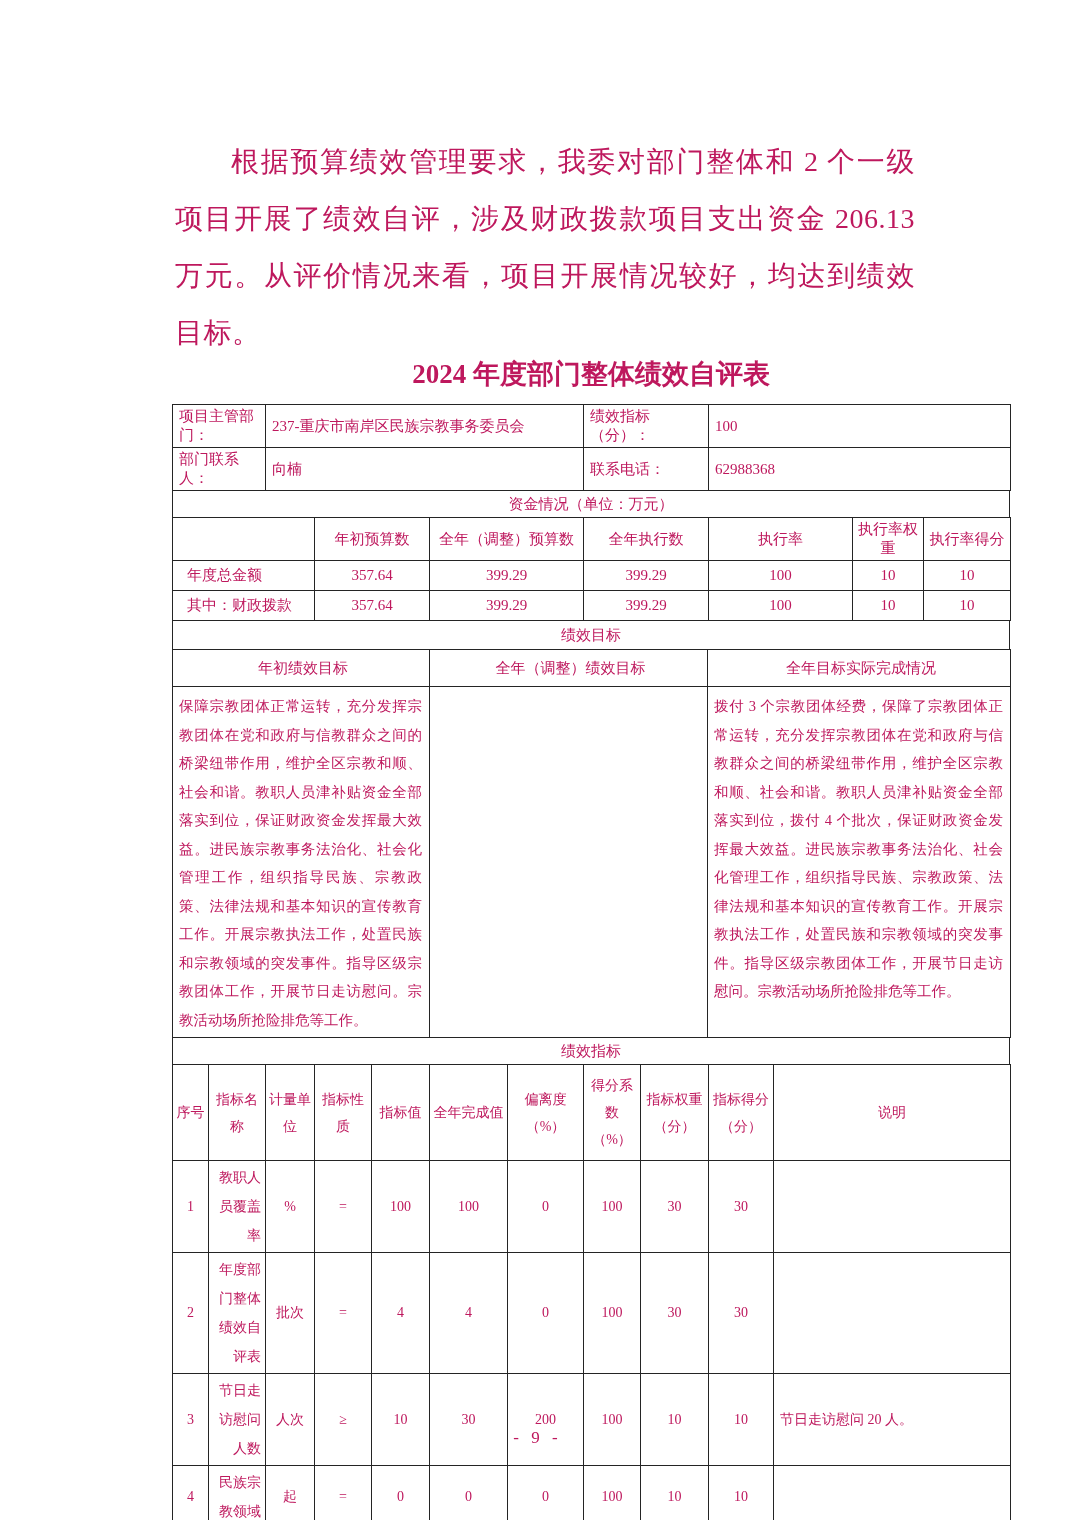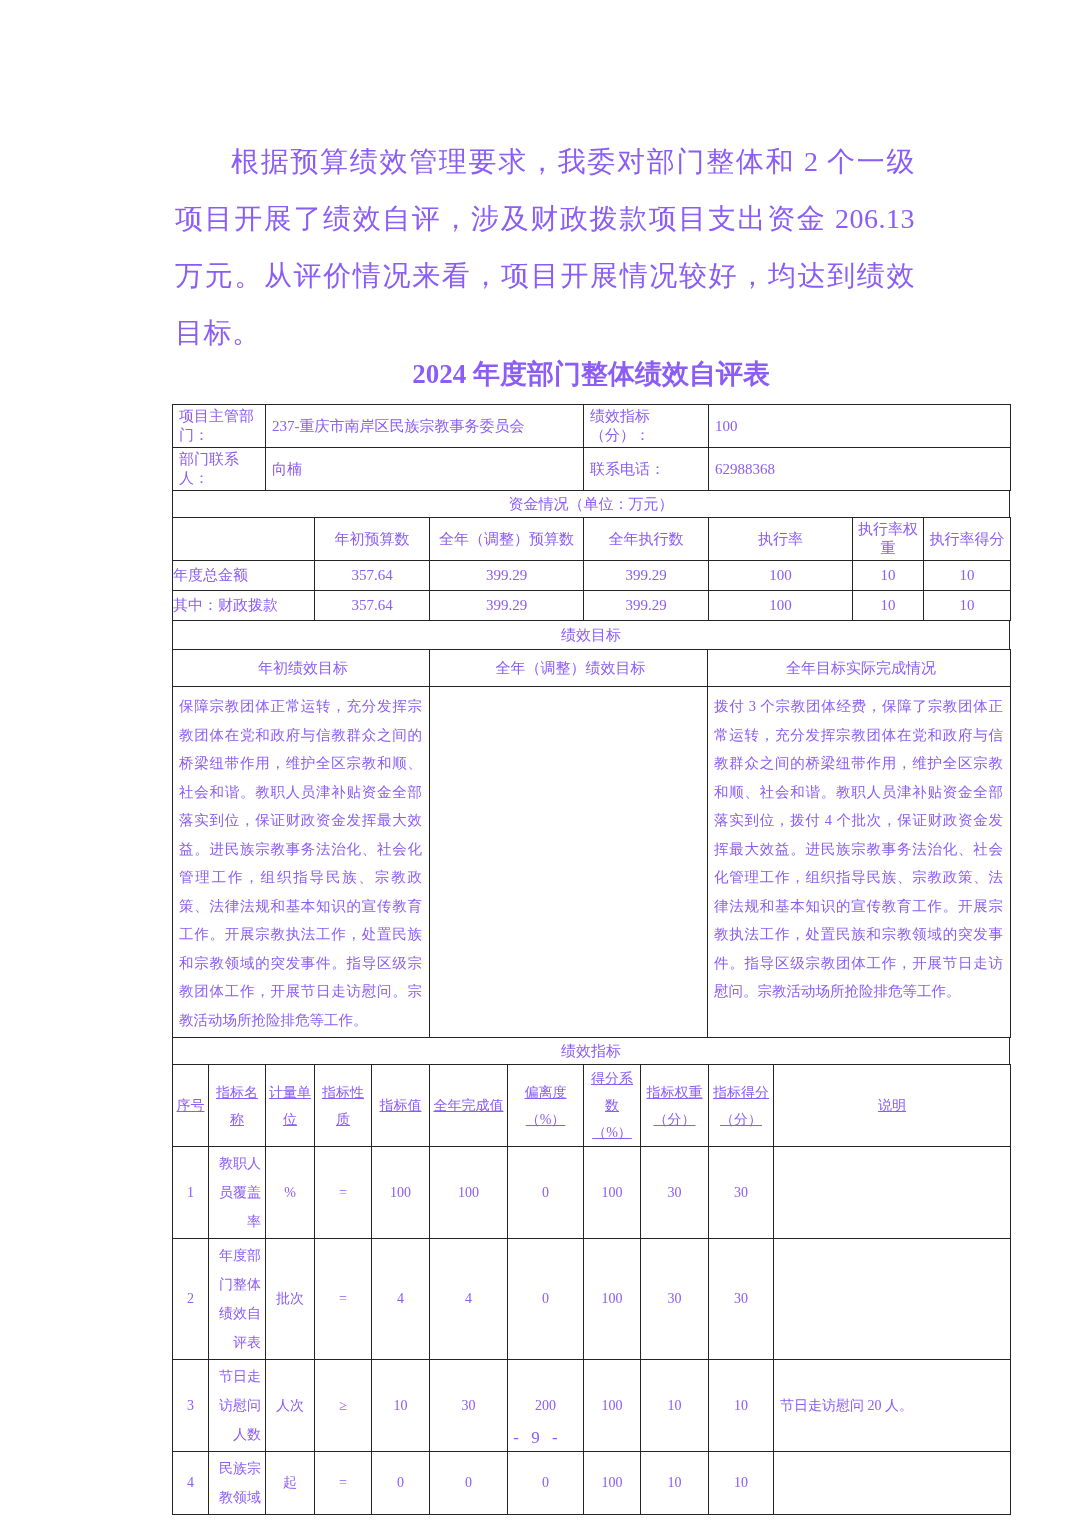--- a/index.html
+++ b/index.html
@@ -3,21 +3,21 @@
 <meta charset="utf-8">
 <style>
   * { margin: 0; padding: 0; box-sizing: border-box; }
   html, body { background: #ffffff; }
   .page {
     position: relative;
     width: 1075px;
     height: 1520px;
     background: #ffffff;
     font-family: "Liberation Serif", "DejaVu Serif", serif;
-    color: #8b5cf6;
+    color: #be185d;
     overflow: hidden;
   }
   .intro {
     position: absolute;
     top: 133px;
     left: 175px;
     width: 740px;
     font-size: 28px;
     line-height: 57px;
     text-align: justify;
@@ -48,38 +48,38 @@
   table:first-child { margin-top: 0; }
   td {
     border: 1px solid #242424;
     font-size: 15px;
     text-align: center;
     vertical-align: middle;
     padding: 2px 4px;
     overflow: hidden;
   }
   td.lbl { text-align: left; padding-left: 6px; }
-  td.lbl2 { text-align: left; padding-left: 0; }
+  td.lbl2 { text-align: left; padding-left: 14px; }
   .bar td { font-size: 15px; }
   .goal-head td { font-size: 15px; padding-left: 8px; }
   .goal-body td {
     vertical-align: top;
     text-align: justify;
     font-size: 14.5px;
     line-height: 28.5px;
     padding: 5px 7px 3px 6px;
   }
   .ind td { font-size: 14px; }
   .ind td.name {
     text-align: right;
     padding-left: 5px;
     line-height: 29px;
   }
   .ind td.note { text-align: left; padding-left: 6px; }
-  .ind-head td { line-height: 27px; padding: 0 2px; text-decoration: underline; }
+  .ind-head td { line-height: 27px; padding: 7px 2px; }
   .page-num {
     position: absolute;
     top: 1428px;
     left: 0;
     width: 1075px;
     text-align: center;
     font-size: 17px;
     letter-spacing: 4px;
   }
 </style>

